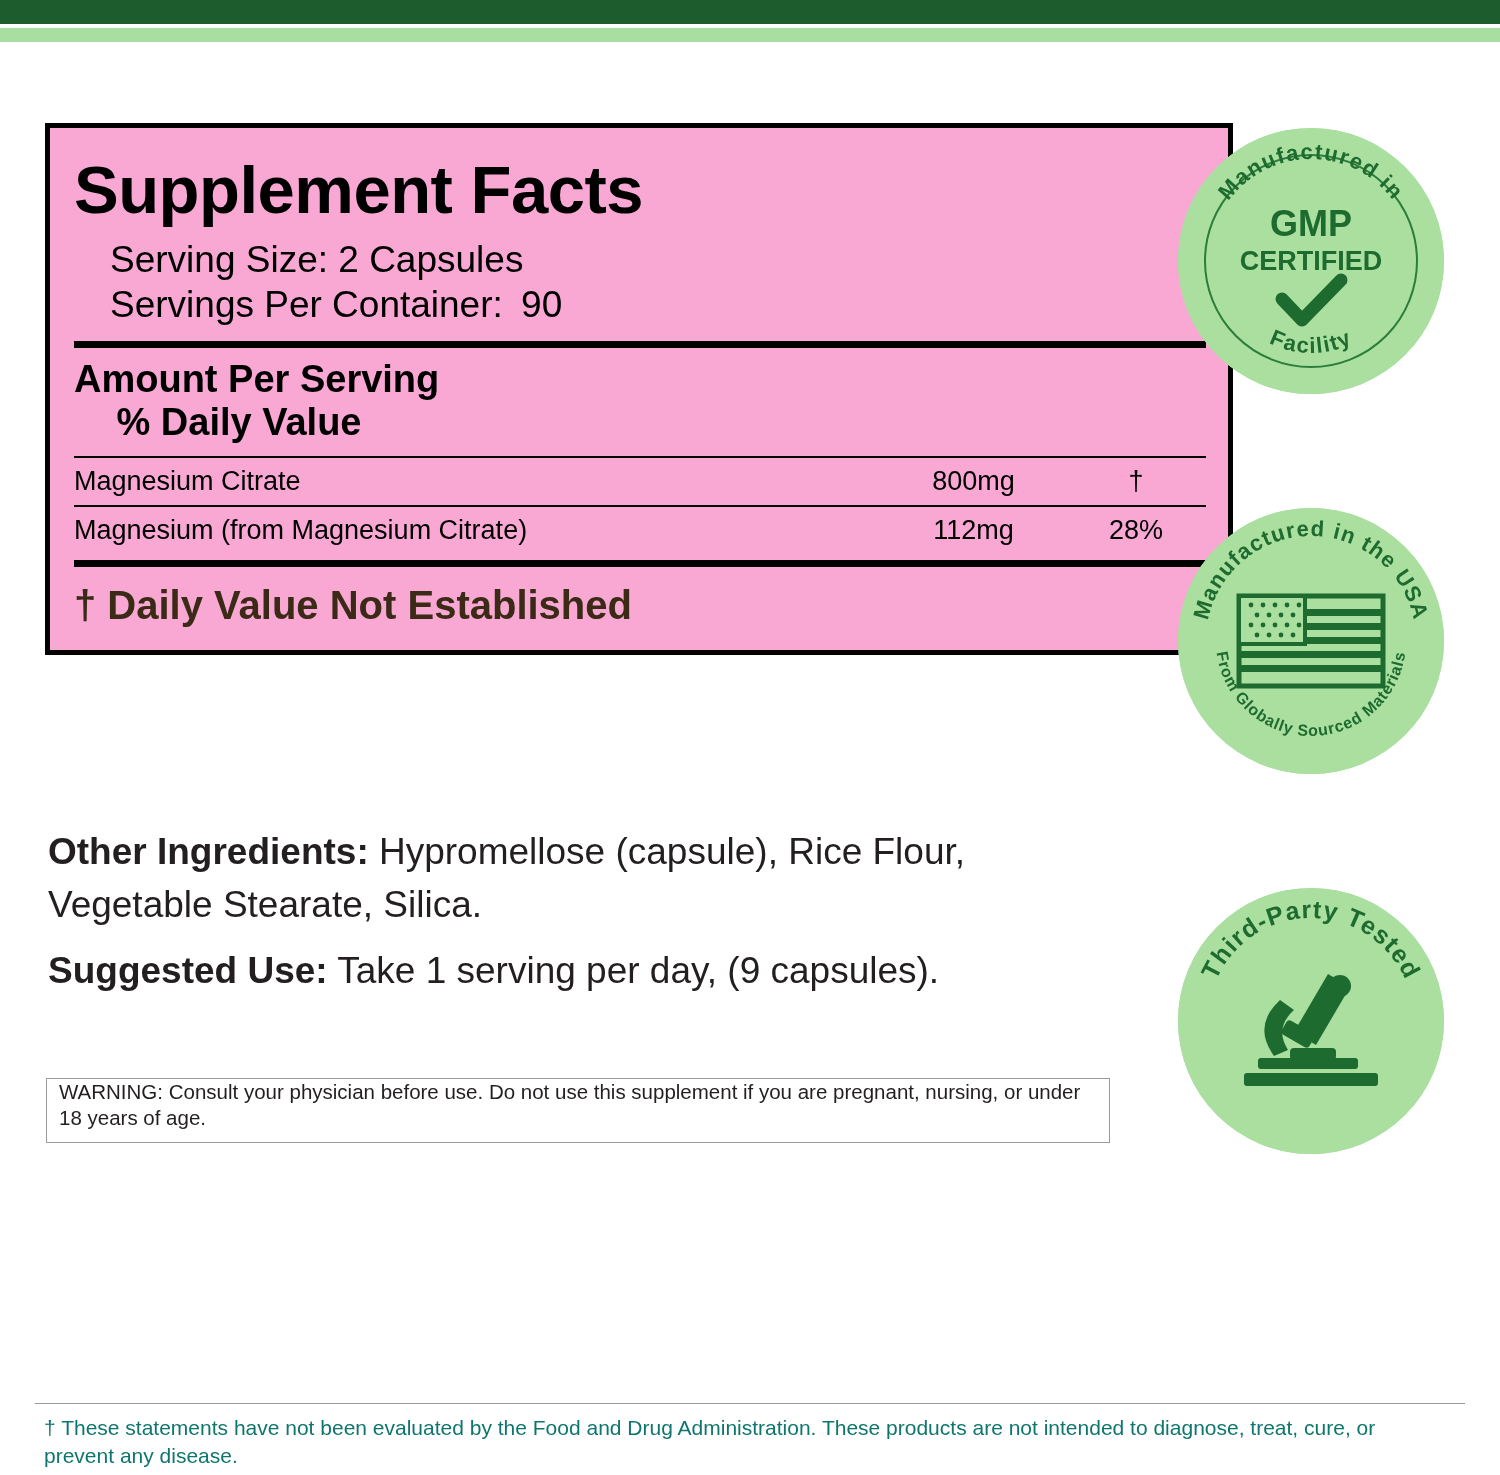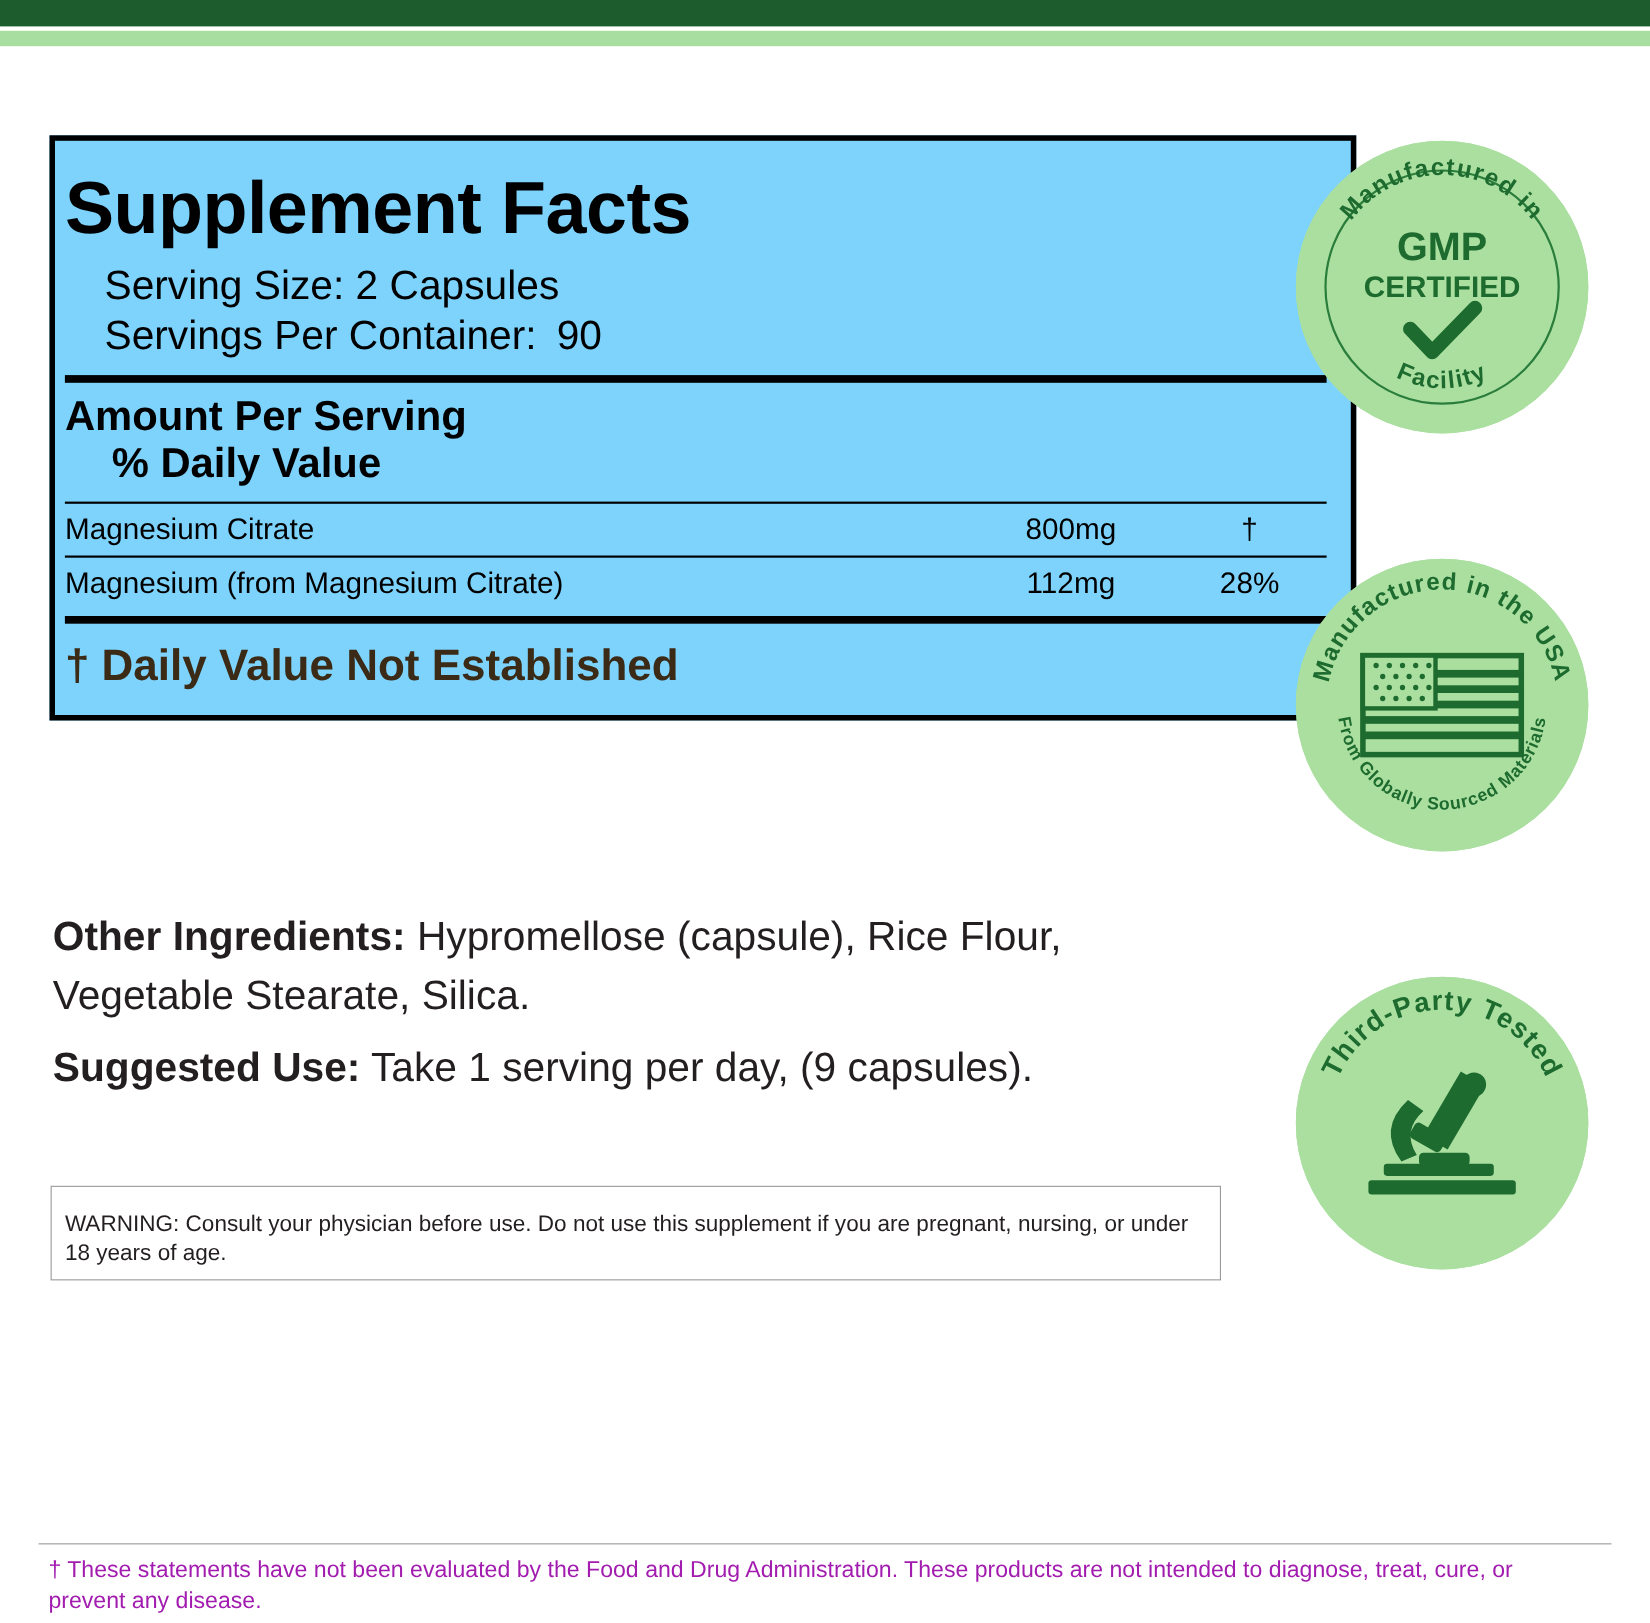--- a/index.html
+++ b/index.html
@@ -33,22 +33,22 @@
   }
 
   
   .sf-panel {
     position: absolute;
     left: 45px;
     top: 123px;
     width: 1188px;
     border: 5px solid #000;
     box-sizing: border-box;
-    padding: 28px 22px 22px 9px;
-    background: #7dd3fc;
+    padding: 28px 22px 22px 24px;
+    background: #f9a8d4;
   }
   .sf-title {
     font-size: 67px;
     font-weight: bold;
     line-height: 1.0;
     letter-spacing: -0.5px;
     margin: 0 0 14px 0;
     color: #000;
   }
   .sf-serving {
@@ -114,42 +114,42 @@
   }
   .bold { font-weight: bold; }
 
   .warning-box {
     position: absolute;
     left: 46px;
     top: 1078px;
     width: 1064px;
     box-sizing: border-box;
     border: 1px solid #9a9a9a;
-    padding: 21px 12px 11px 12px;
+    padding: 0 12px 11px 12px;
     font-size: 20.5px;
     line-height: 1.28;
     color: #231f20;
   }
 
   
   .bottom-rule {
     position: absolute;
     left: 35px;
     top: 1403px;
     width: 1430px;
     border-top: 1px solid #9a9a9a;
   }
   .disclaimer {
     position: absolute;
     left: 44px;
     top: 1414px;
     width: 1400px;
     font-size: 21px;
     line-height: 1.32;
-    color: #a21caf;
+    color: #0f766e;
   }
 
   
   .badge {
     position: absolute;
     width: 266px;
     height: 266px;
     border-radius: 50%;
     background: #aadfa0;
   }

